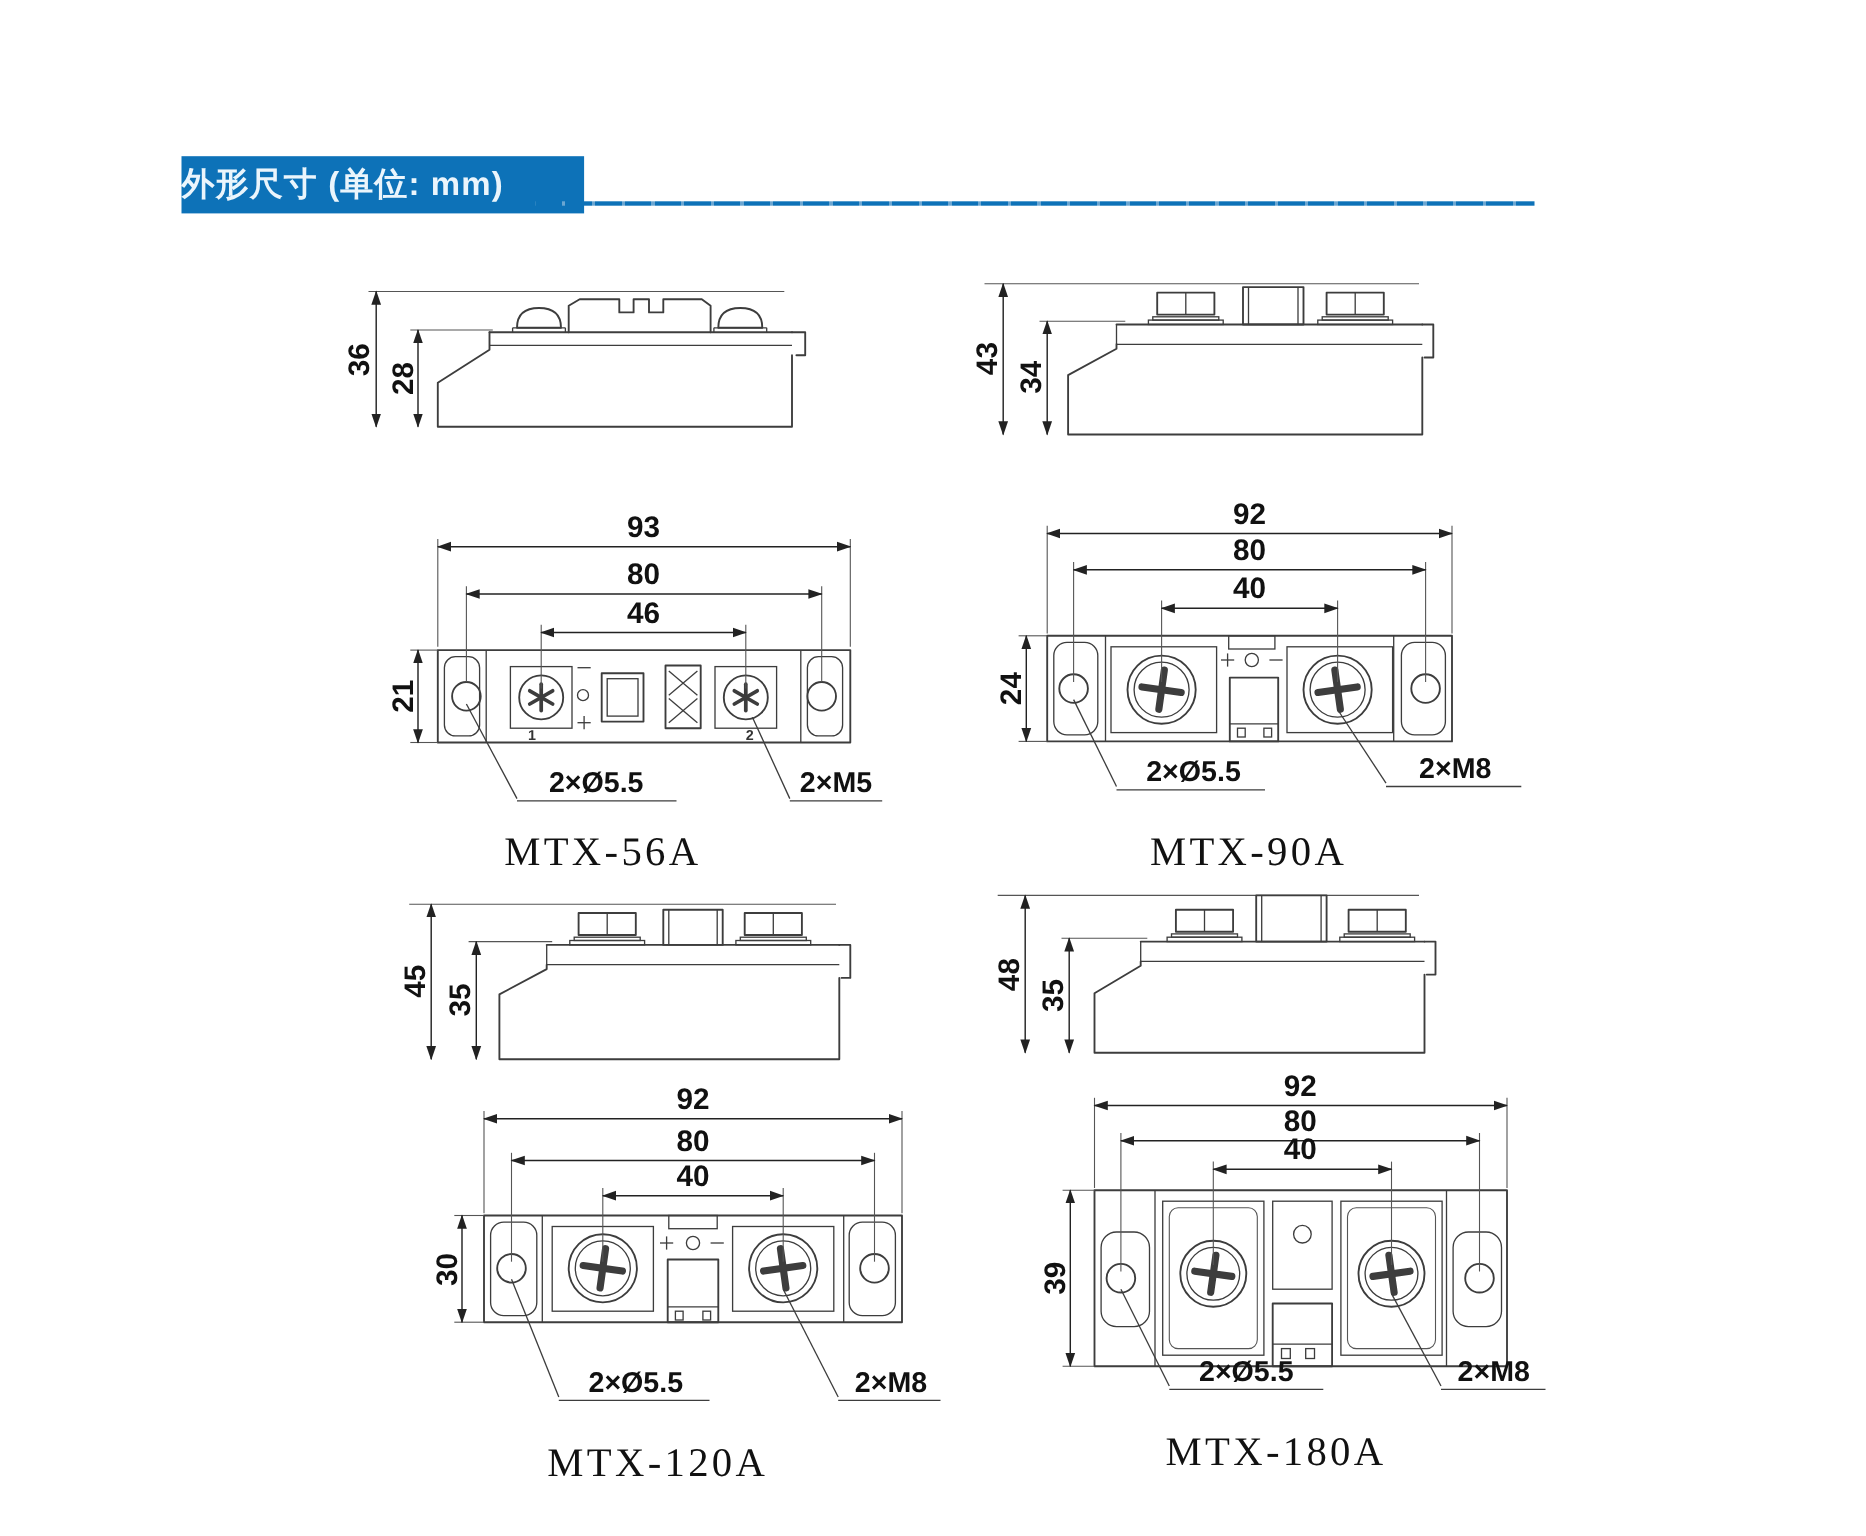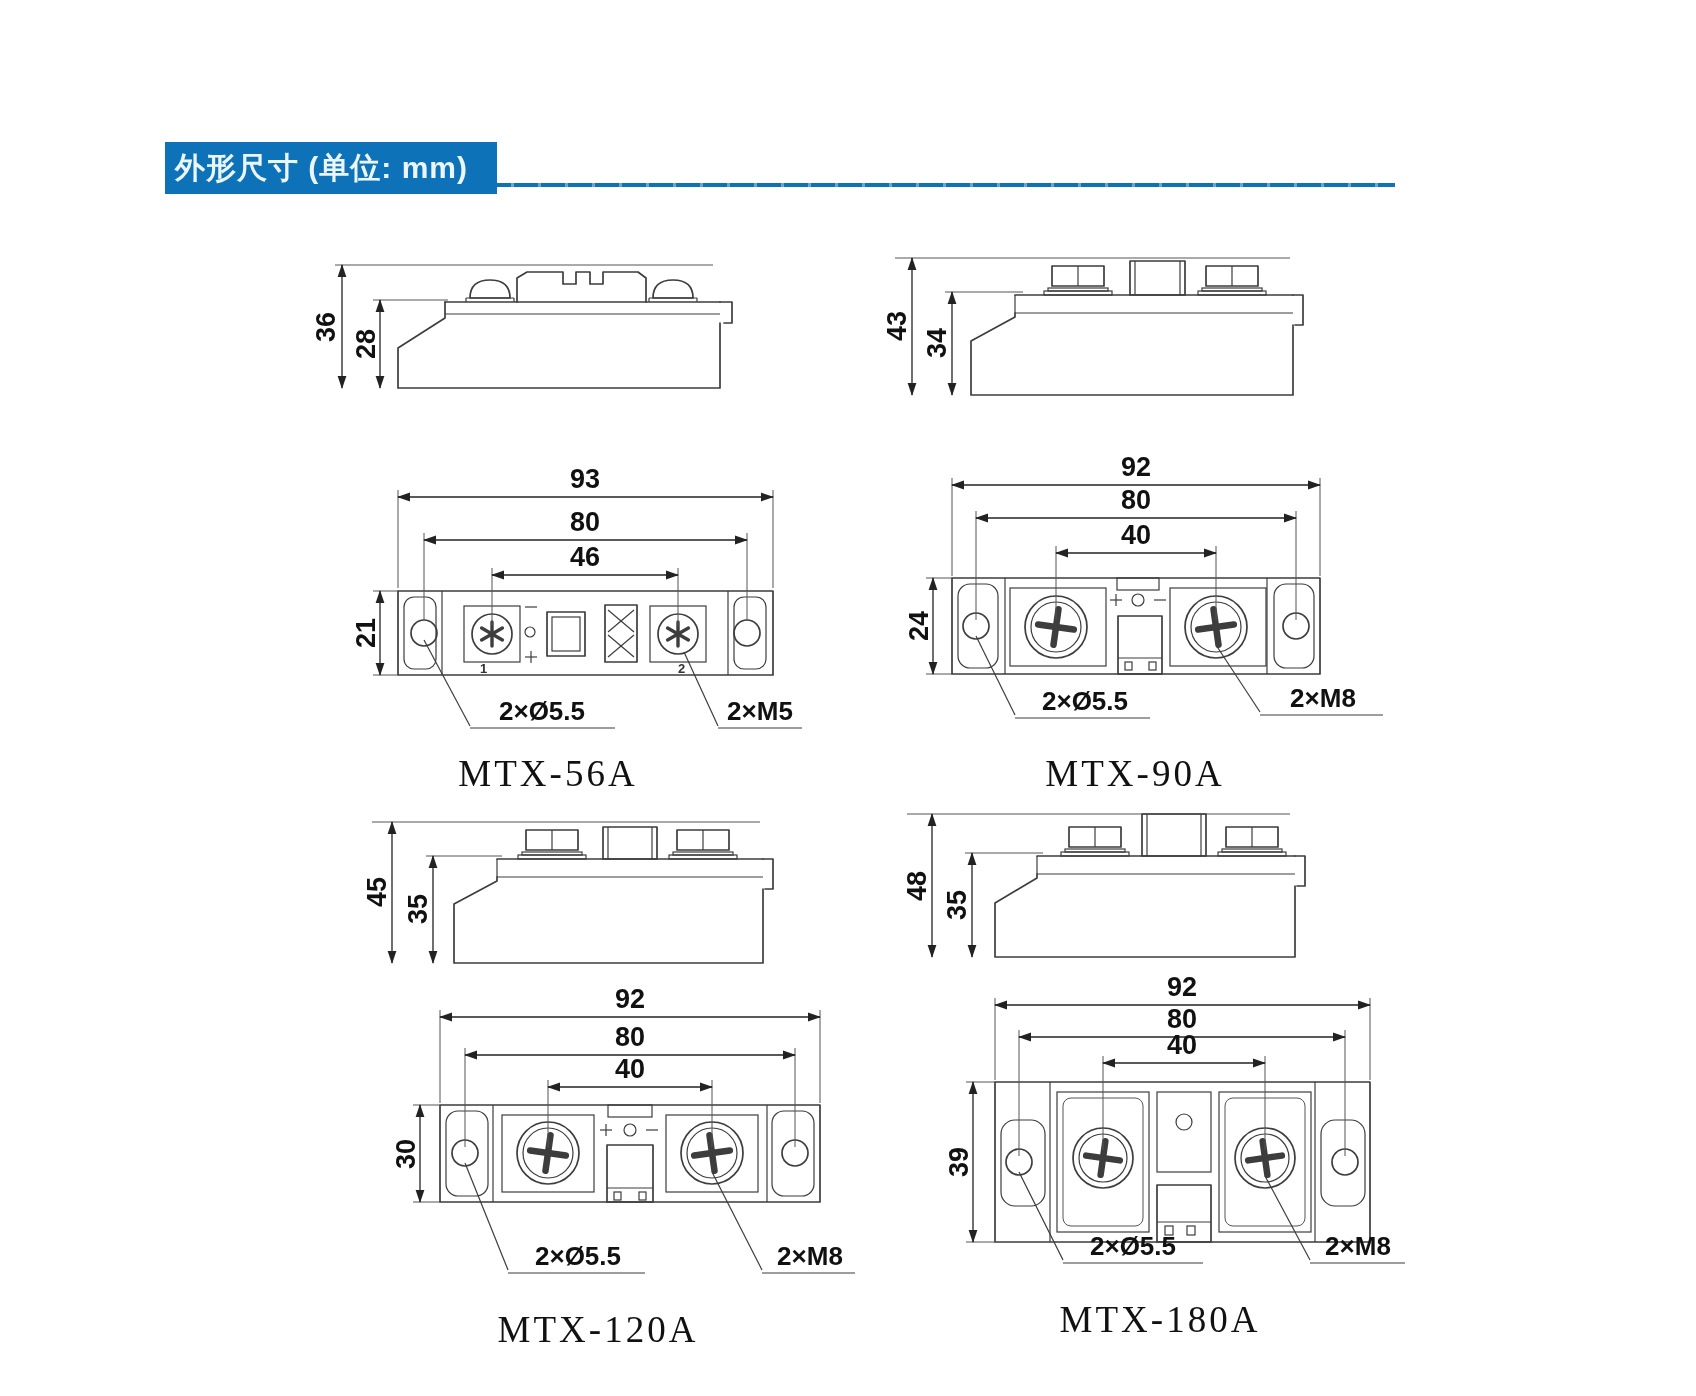--- a/index.html
+++ b/index.html
@@ -1,18 +1,18 @@
 <!DOCTYPE html>
 <html><head>
 <meta charset="utf-8">
 <style>
   html,body{margin:0;padding:0;background:#ffffff;}
   body{position:relative;width:1696px;height:1396px;font-family:"Liberation Sans",sans-serif;overflow:hidden;}
-  .title-bar{position:absolute;left:165px;top:142px;width:332px;height:52px;background:#0d72b8;
-    color:#eaf5fc;font:bold 30px/52px "Liberation Sans",sans-serif;padding-left:10px;box-sizing:border-box;
+  .title-bar{position:absolute;left:165px;top:142px;width:366px;height:52px;background:#0d72b8;
+    color:#eaf5fc;font:bold 30px/52px "Liberation Sans",sans-serif;padding-left:0;box-sizing:border-box;
     letter-spacing:1px;white-space:nowrap;}
   .title-line{position:absolute;left:487px;top:183px;width:908px;height:4px;
     background:repeating-linear-gradient(90deg,#0d72b8 0 24px,#6aa6d2 24px 27px);}
   .fig{position:absolute;}
   #fig1{left:280px;top:228px;}
   #fig2{left:845px;top:228px;}
   #fig3{left:330px;top:740px;}
   #fig4{left:845px;top:730px;}
   .ln{fill:none;stroke:#3d3d3d;stroke-width:1.7;stroke-linejoin:round;stroke-linecap:round;}
   .md{fill:none;stroke:#3d3d3d;stroke-width:1.2;}

